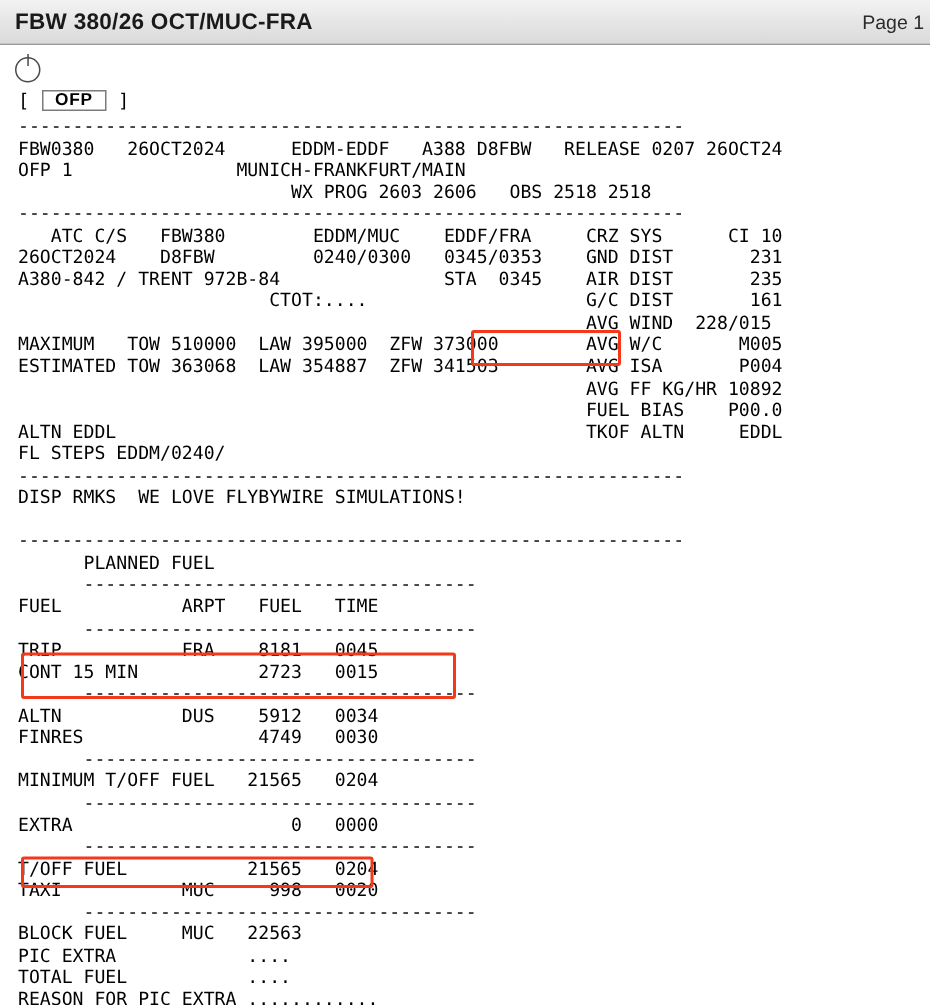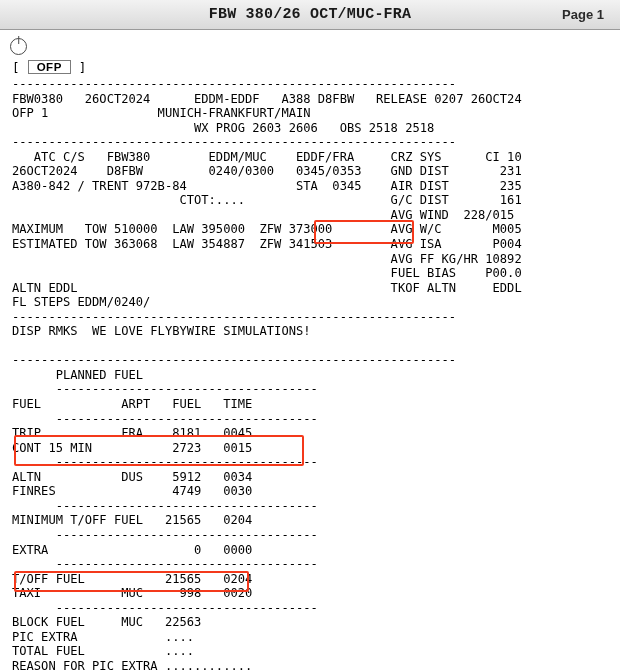--- a/index.html
+++ b/index.html
@@ -28,35 +28,33 @@
     border-bottom: 1px solid #9a9a9a;
     display: flex;
     align-items: center;
     padding: 0 10px;
     box-sizing: border-box;
     position: relative;
     flex: 0 0 auto;
   }
   .titlebar .title {
     flex: 1;
-    text-align: center;
-    font-family: Liberation Mono, monospace;
+    font-family: Liberation Sans, sans-serif;
     font-size: 15px;
     font-weight: bold;
     color: #1a1a1a;
     letter-spacing: 0.2px;
   }
   .titlebar .page-label {
     font-family: "Liberation Sans", sans-serif;
     font-size: 13px;
     color: #2b2b2b;
     position: absolute;
-    right: 16px;
+    right: 4px;
     top: 7px;
-    font-weight: bold;
   }
   .doc {
     flex: 1;
     position: relative;
     padding: 8px 12px 0 12px;
     box-sizing: border-box;
     overflow: hidden;
   }
   .ofp-tag {
     font-family: "DejaVu Sans Mono", monospace;

